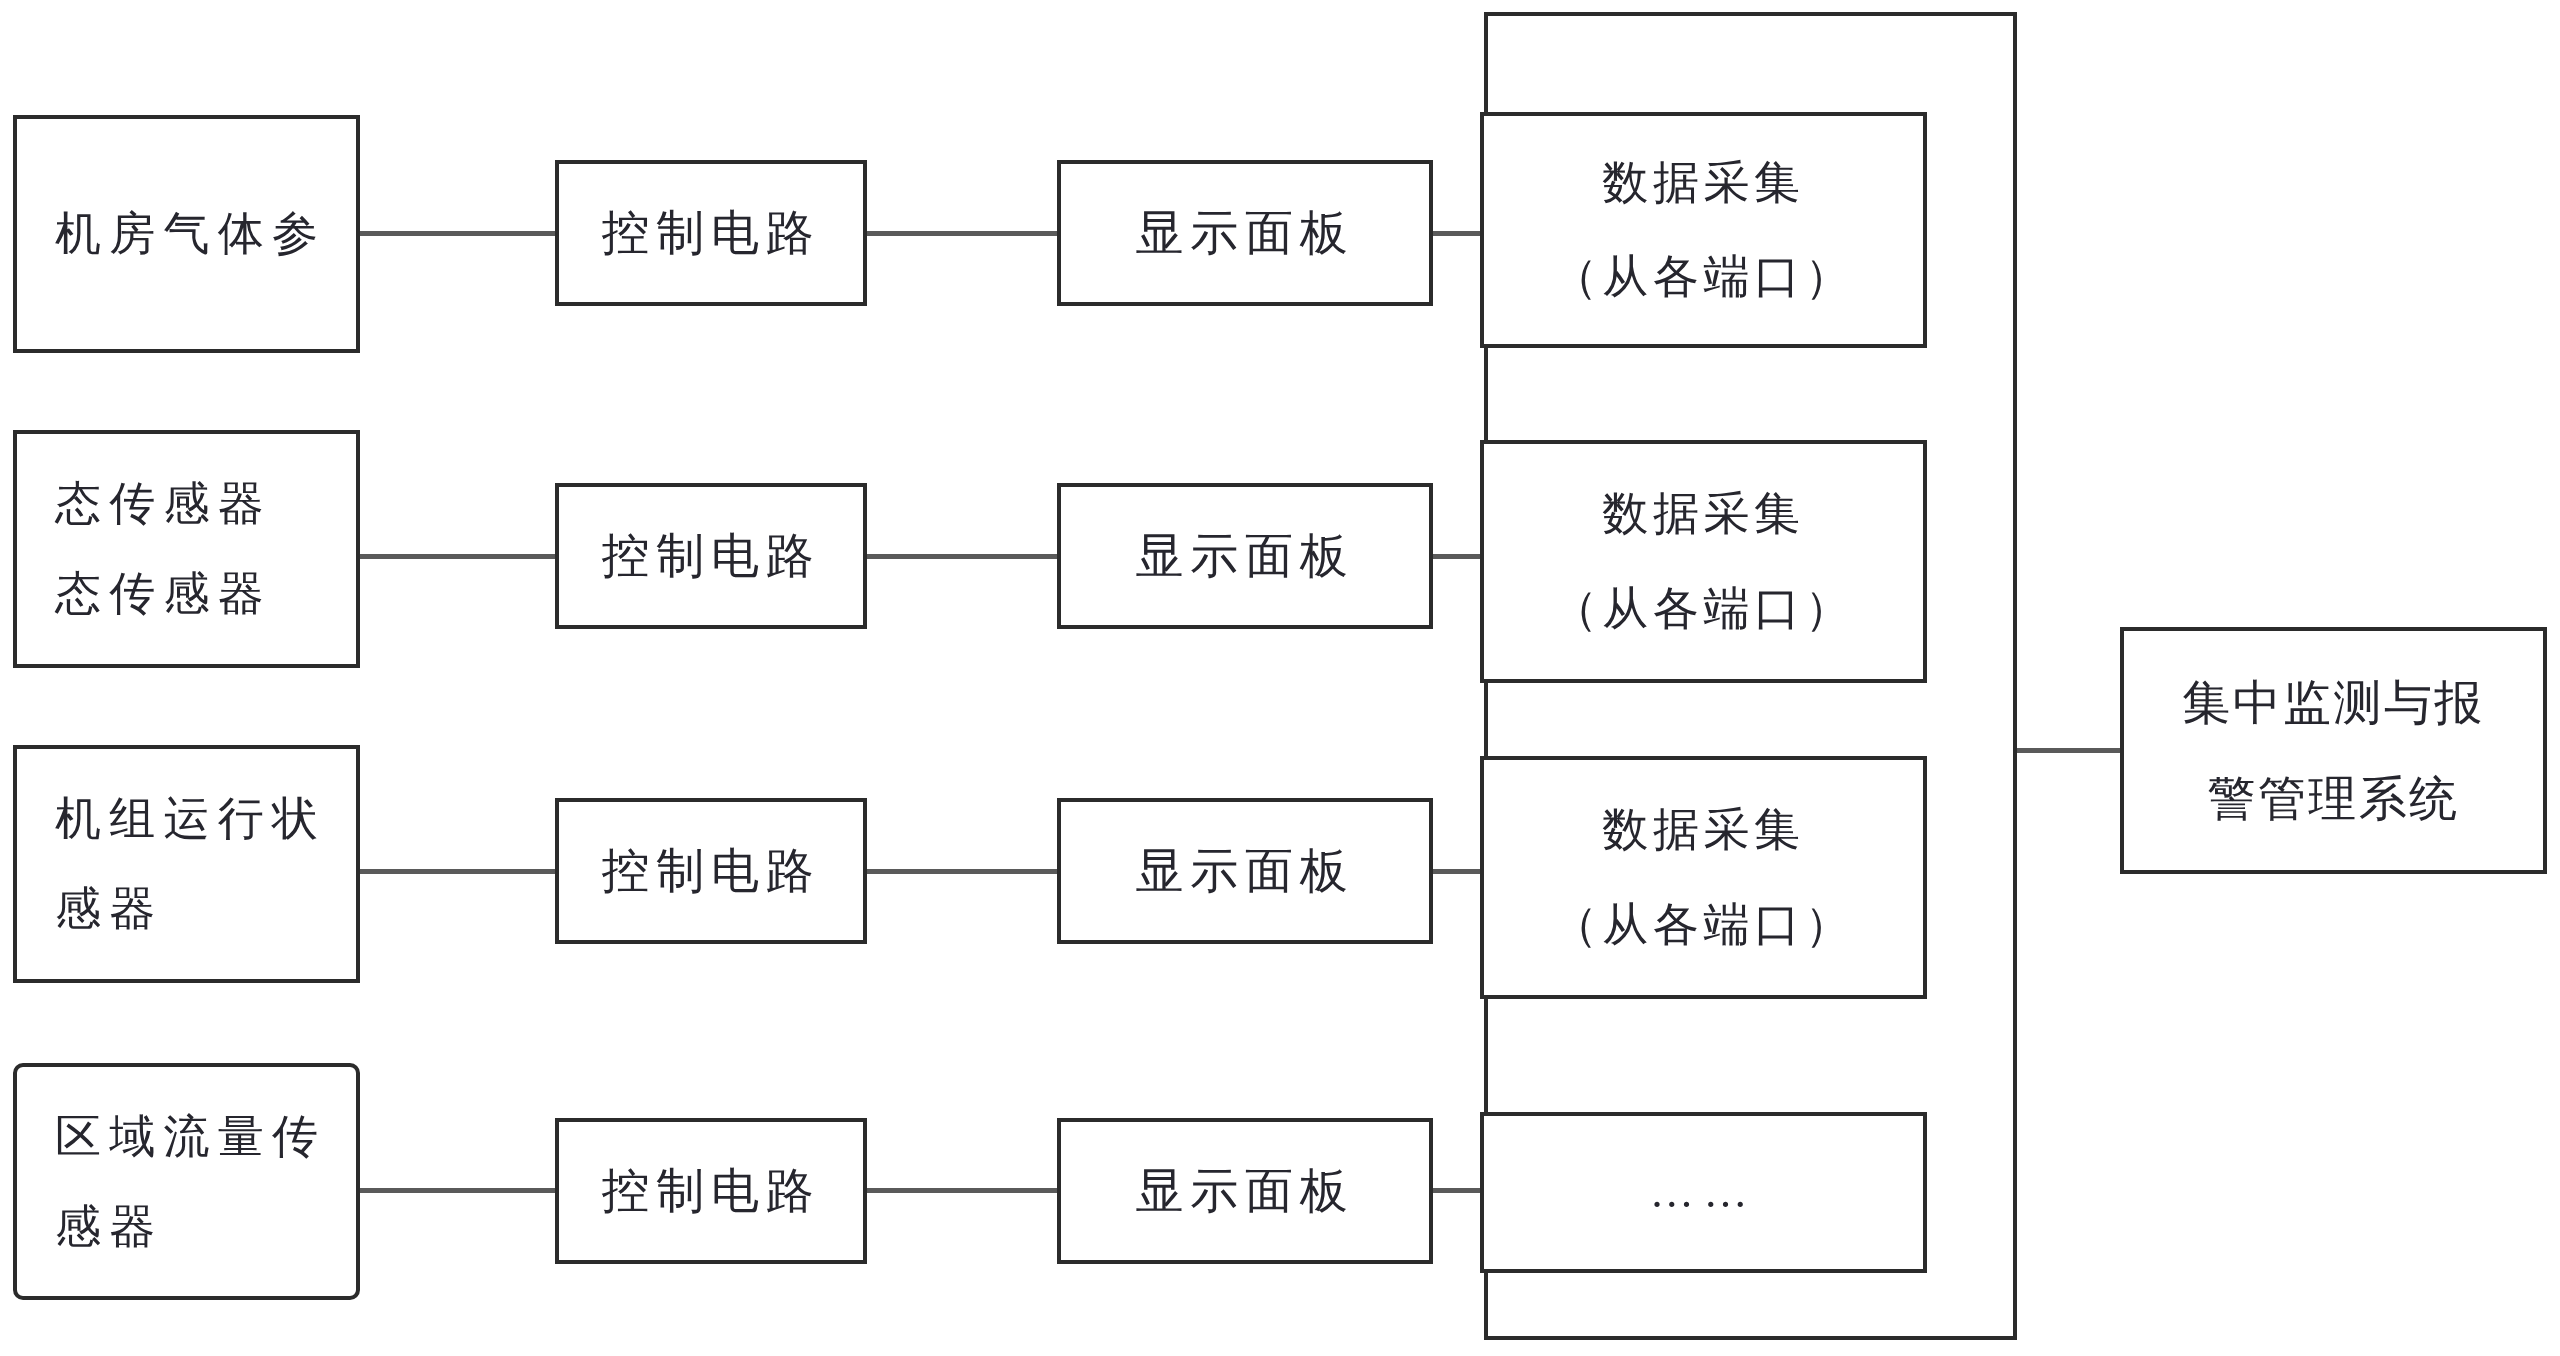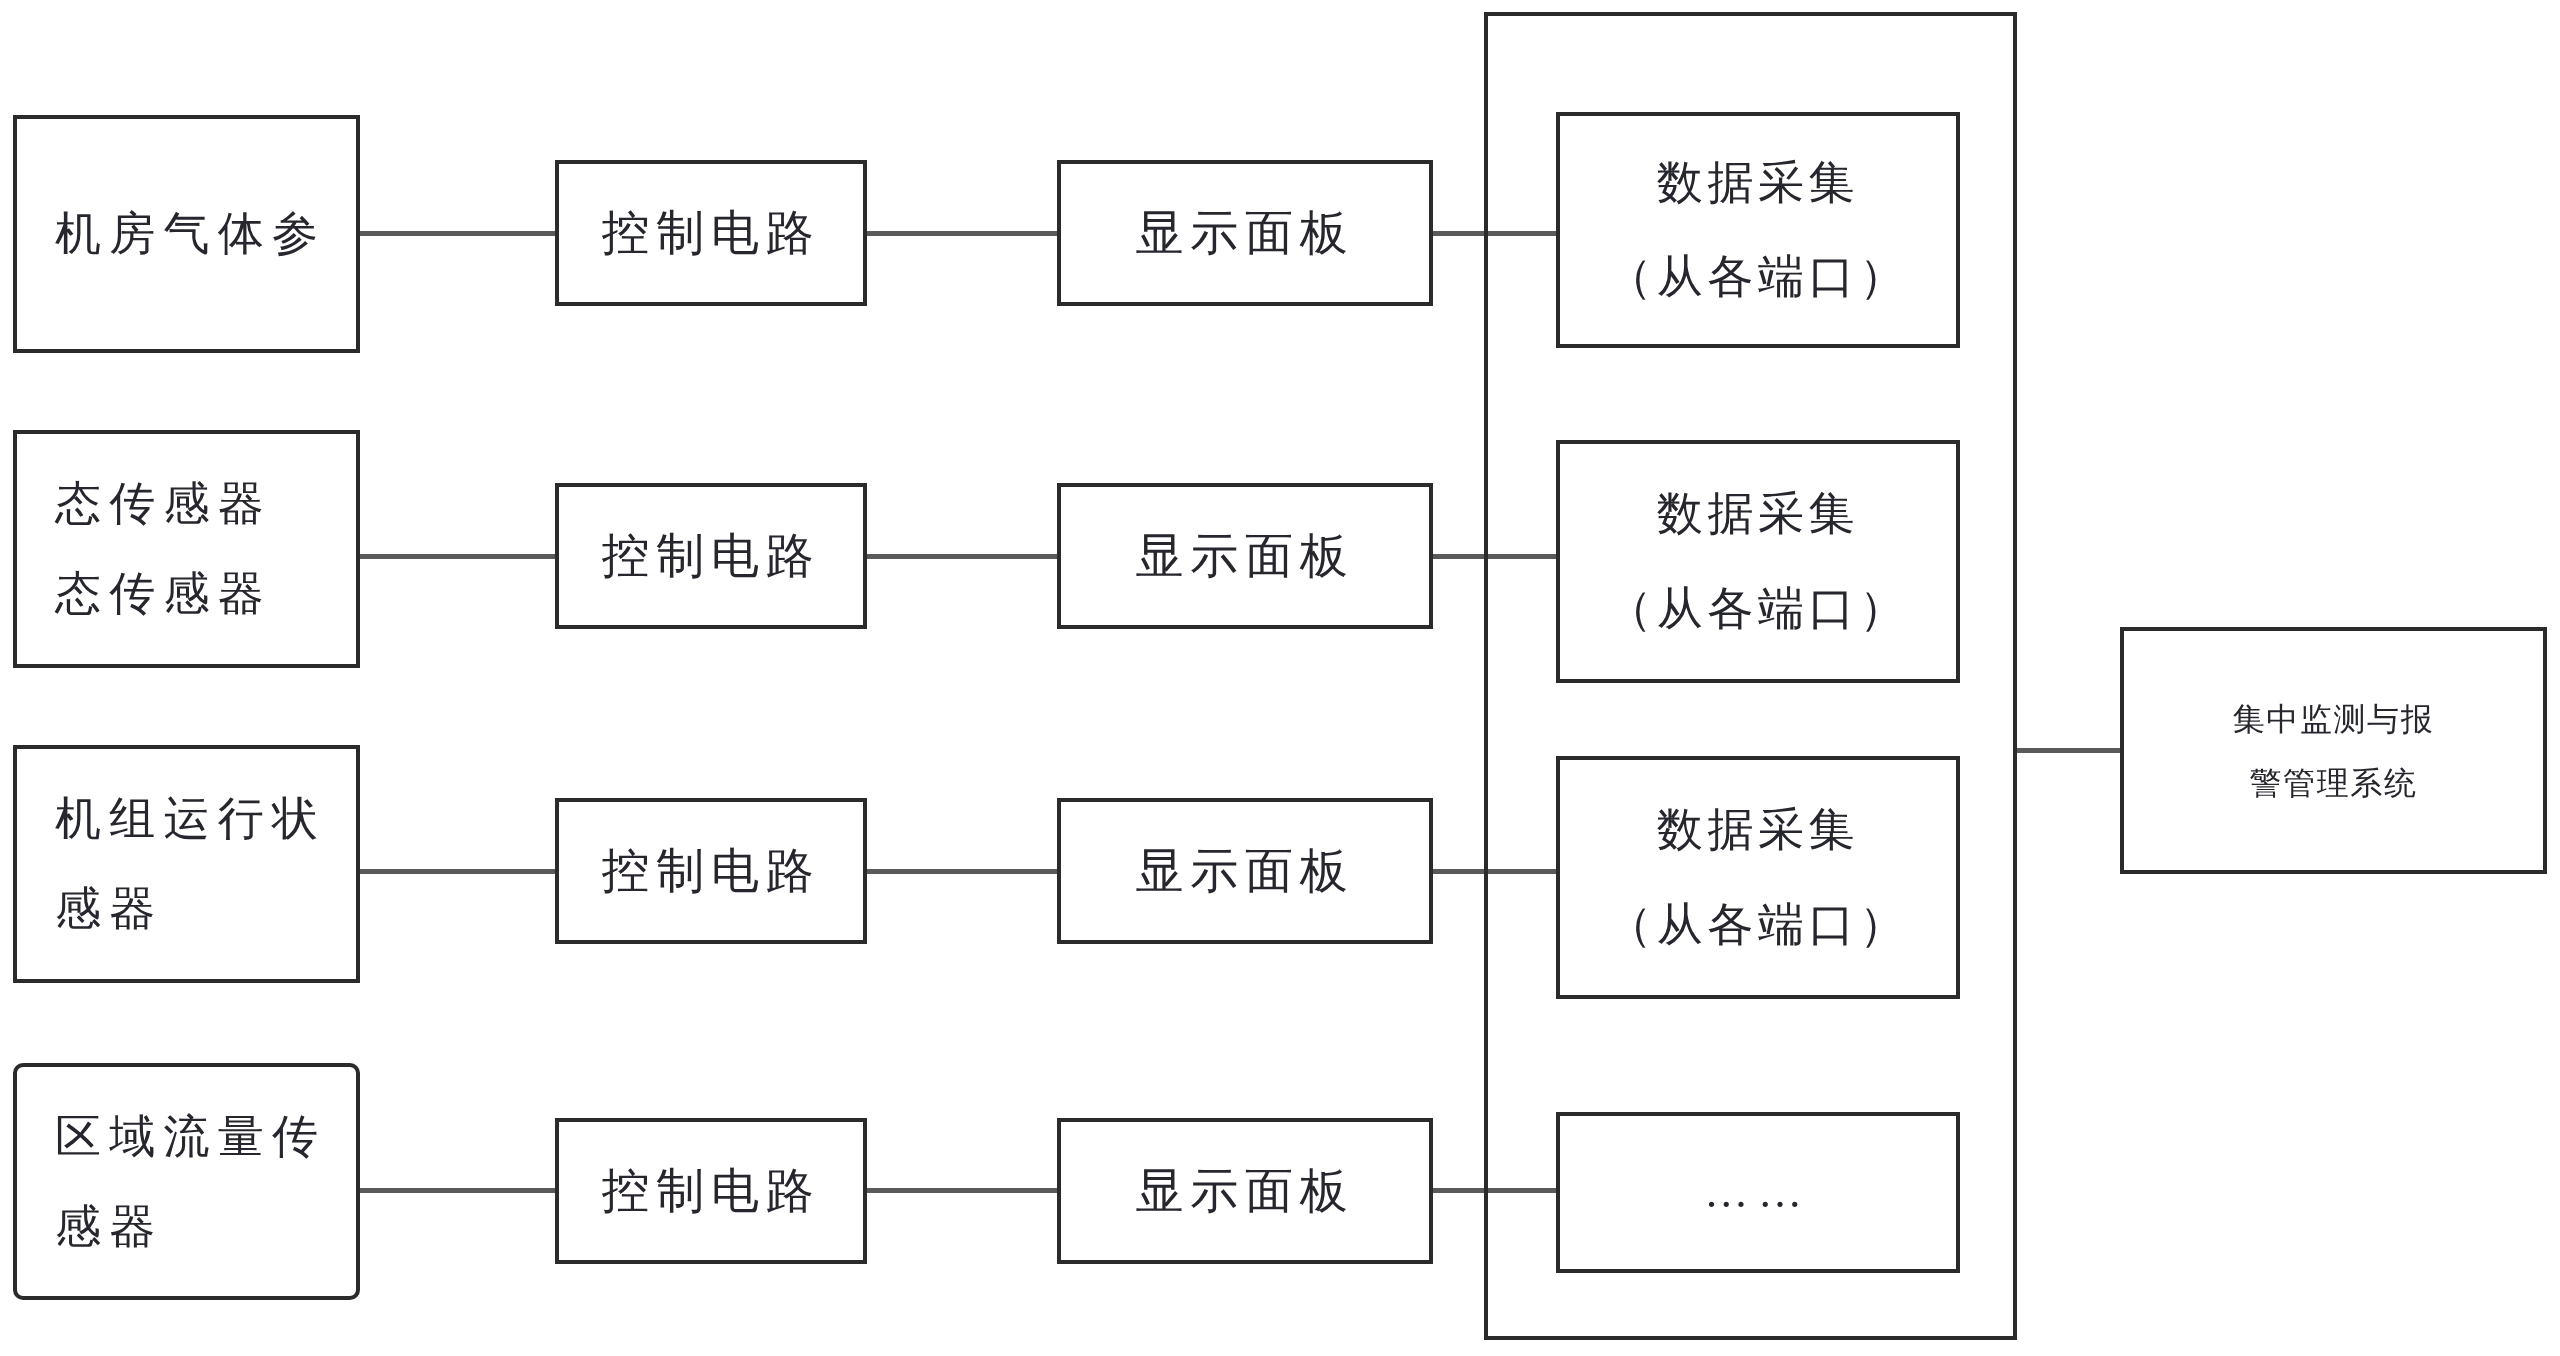--- a/index.html
+++ b/index.html
@@ -42,43 +42,43 @@
     line-height: 1.95;
   }
   .control, .display {
     height: 146px;
     letter-spacing: 0.14em;
     font-size: 48px;
   }
   .control { left: 555px; width: 312px; }
   .display { left: 1057px; width: 376px; }
   .collect {
-    left: 1556px;
-    width: 404px;
+    left: 1480px;
+    width: 447px;
     font-size: 46px;
     letter-spacing: 0.10em;
     line-height: 2.05;
   }
   .container-box {
     position: absolute;
     left: 1484px;
     top: 12px;
     width: 533px;
     height: 1328px;
     border: 4px solid #2b2b2b;
     box-sizing: border-box;
     background: transparent;
     z-index: 2;
   }
   .central {
     left: 2120px;
     top: 627px;
     width: 427px;
     height: 247px;
-    font-size: 32px;
+    font-size: 48px;
     letter-spacing: 0.05em;
   }
   .ellipsis-box {
     font-size: 44px;
     letter-spacing: 0.22em;
     line-height: 1;
   }
   .hline {
     position: absolute;
     height: 5px;

